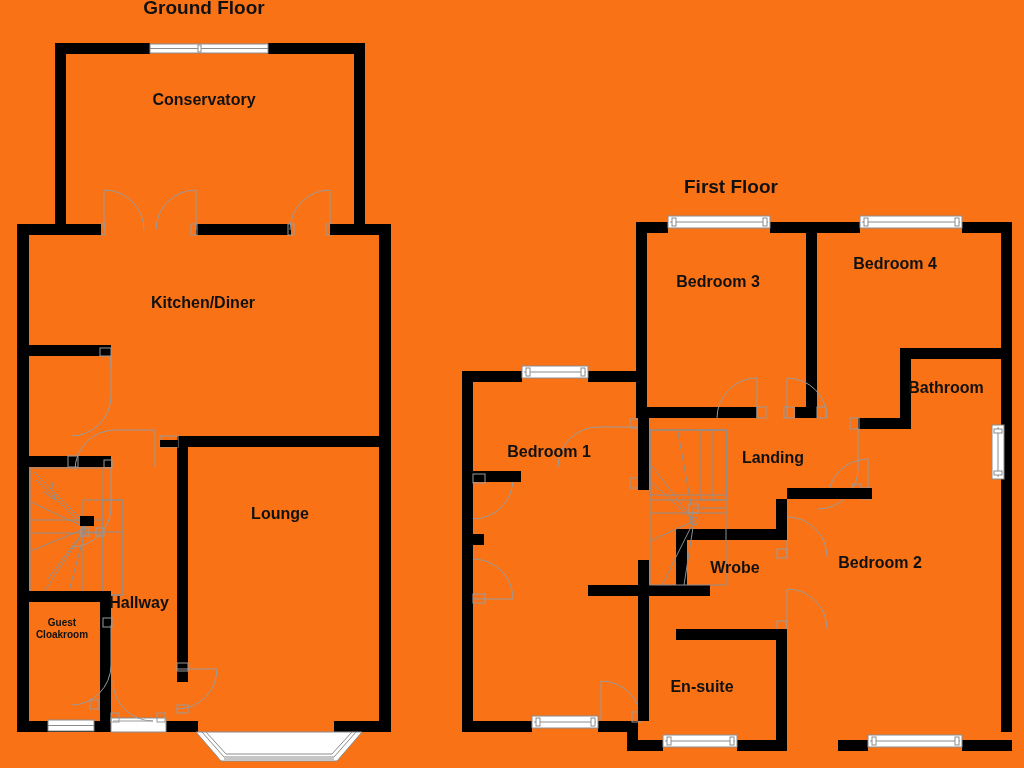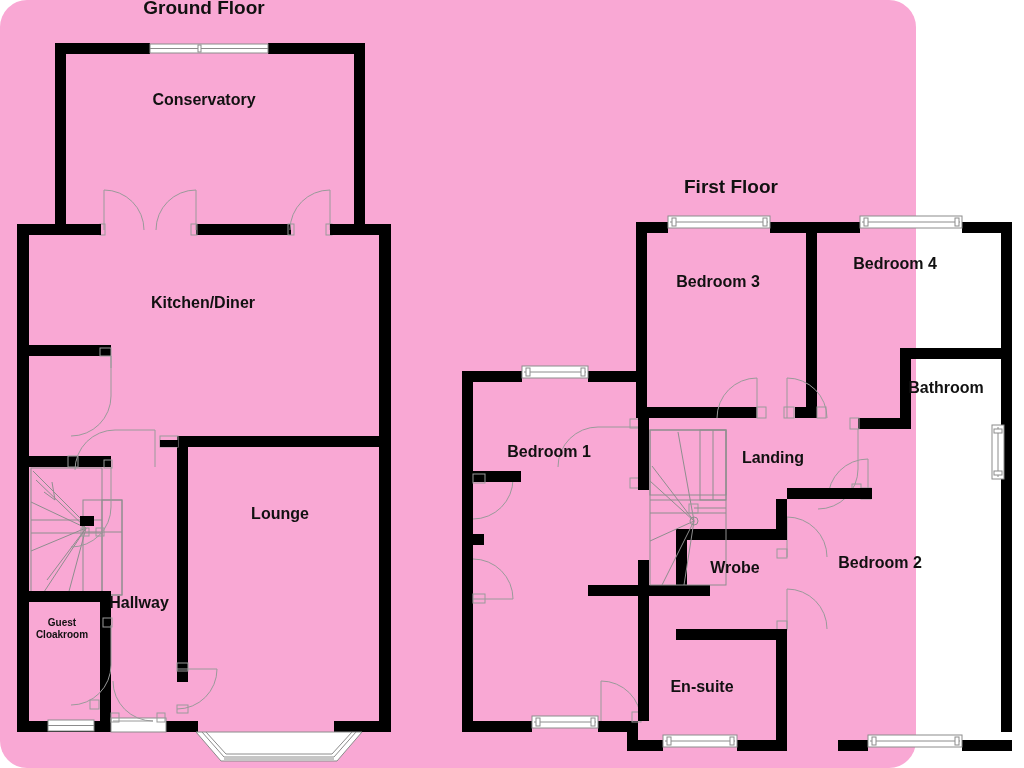--- a/index.html
+++ b/index.html
@@ -1,18 +1,18 @@
 <!DOCTYPE html>
 <html><head>
 <meta charset="utf-8">
 <style>
   html,body{margin:0;padding:0;background:#ffffff;}
   body{width:1024px;height:768px;overflow:hidden;
        font-family:"Liberation Sans","DejaVu Sans",sans-serif;}
-  #stage{position:relative;width:916px;height:768px;background:#f9a8d4;border-radius:27px;}
+  #stage{position:relative;width:1024px;height:768px;background:#f97316;}
   svg{display:block;}
   .flr-title{font-size:19px;font-weight:bold;fill:#111111;text-anchor:middle;
              font-family:"Liberation Sans","DejaVu Sans",sans-serif;}
   .rm{font-size:16px;font-weight:bold;fill:#111111;text-anchor:middle;
       font-family:"Liberation Sans","DejaVu Sans",sans-serif;}
   .rm-sm{font-size:10px;font-weight:bold;fill:#111111;text-anchor:middle;
          font-family:"Liberation Sans","DejaVu Sans",sans-serif;}
   .wall{fill:#000000;}
   .thin{fill:none;stroke:#9a9a9a;stroke-width:1;}
   .swing{fill:none;stroke:#9a9a9a;stroke-width:1;}

